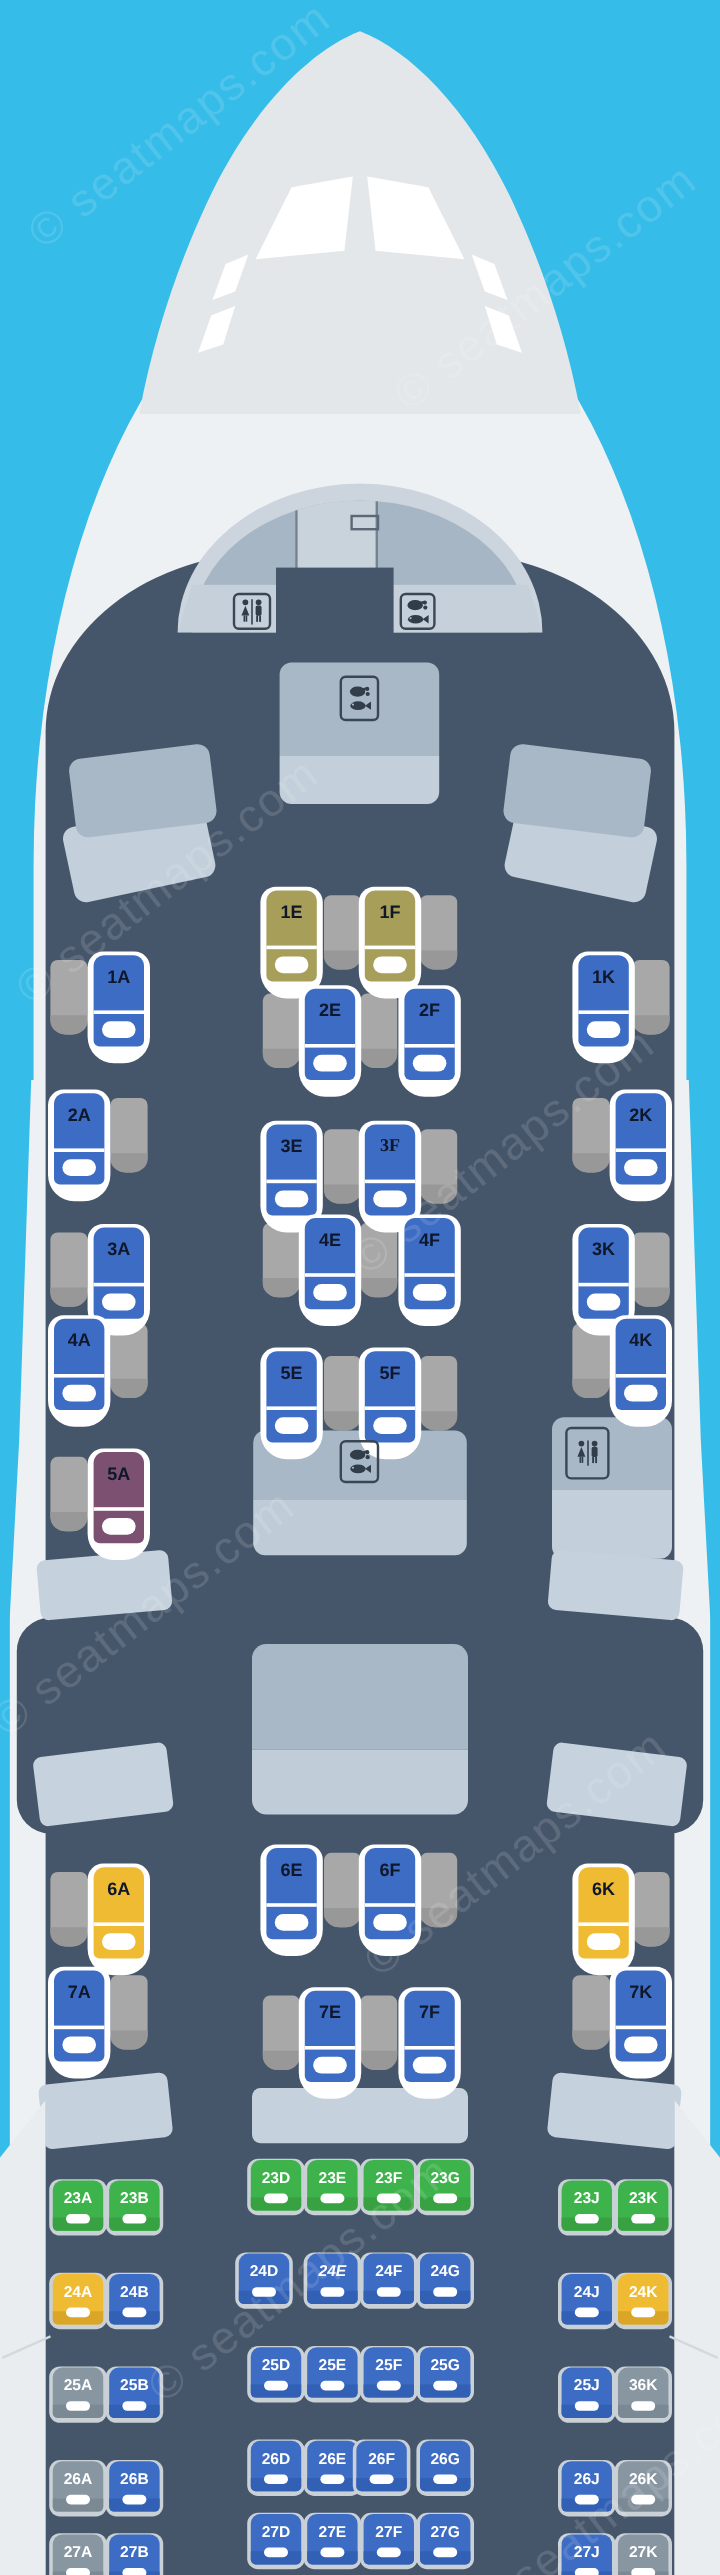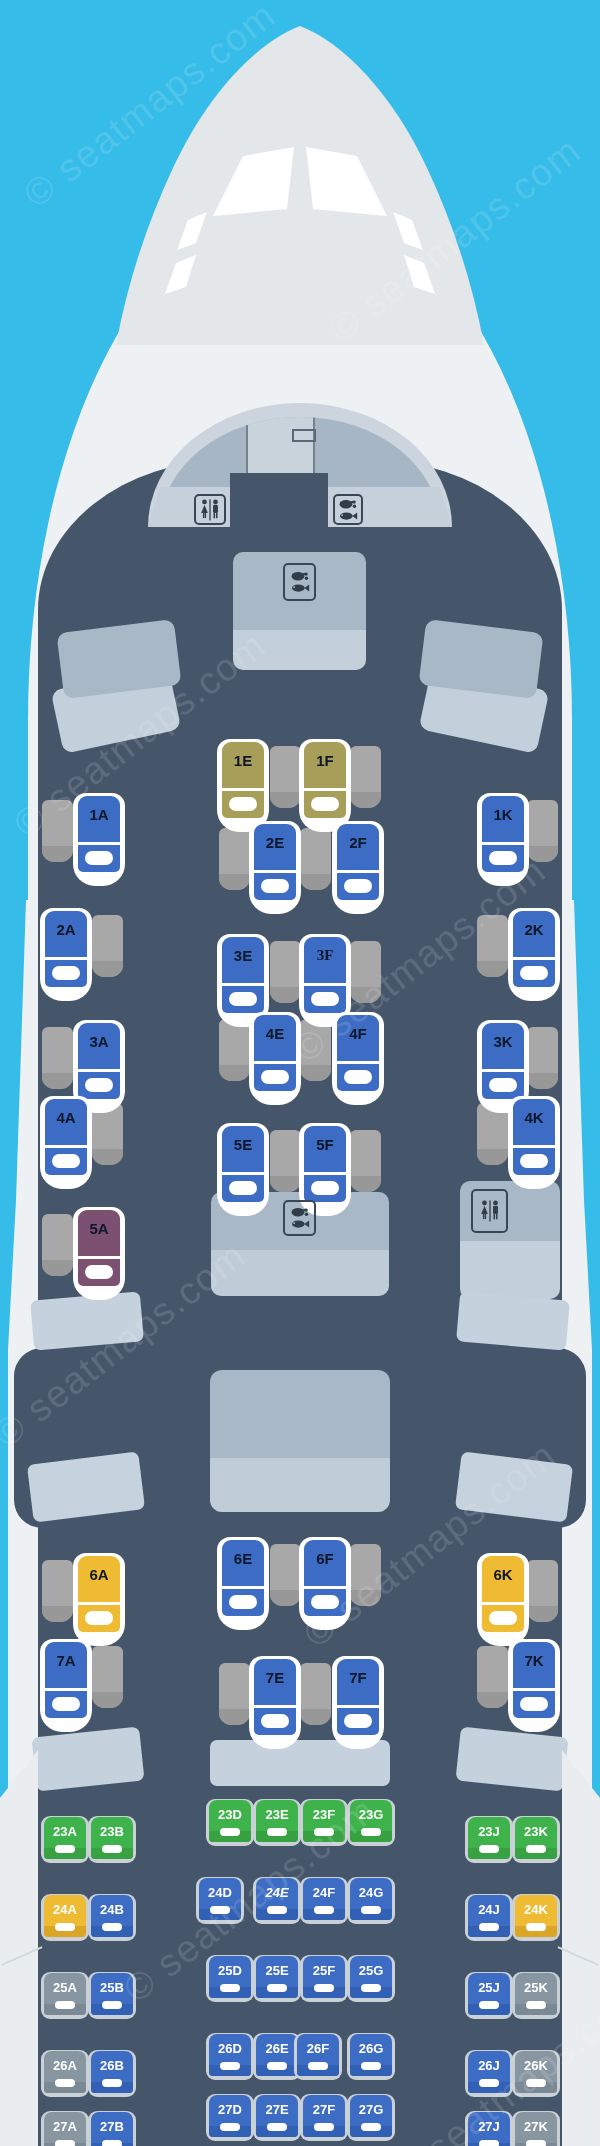--- a/index.html
+++ b/index.html
@@ -510,21 +510,21 @@
         </div>
         <div class="pill"></div>
         <div class="lbl">25J</div>
       </div>
       <div class="eseat" style="left: 515px; top: 1973px;">
         <div class="frame"></div>
         <div class="sbody" style="background:#8896a2">
           <div class="strip" style="background:#7b8995"></div>
         </div>
         <div class="pill"></div>
-        <div class="lbl">25K</div>
+        <div class="lbl">36K</div>
       </div>
       <div class="eseat" style="left: 44px; top: 2051px;">
         <div class="frame"></div>
         <div class="sbody" style="background:#8896a2">
           <div class="strip" style="background:#7b8995"></div>
         </div>
         <div class="pill"></div>
         <div class="lbl">26A</div>
       </div>
       <div class="eseat" style="left: 91px; top: 2051px;">

